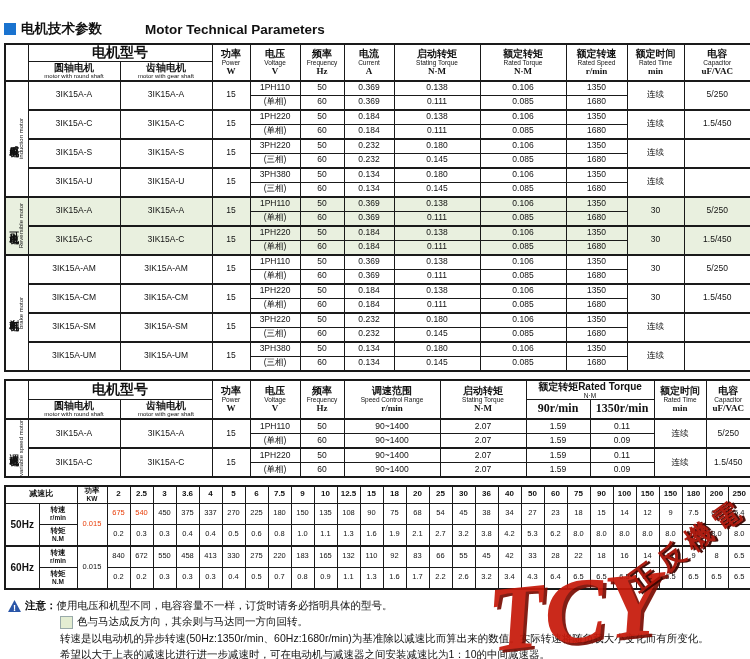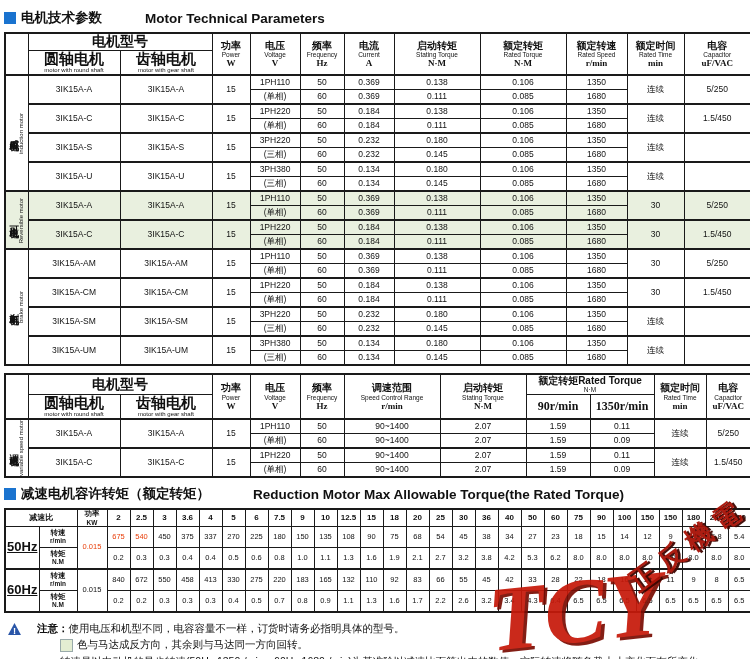--- a/index.html
+++ b/index.html
@@ -1,52 +1,52 @@
 <!DOCTYPE html>
 <html><head>
 <meta charset="utf-8">
 <style>
   html,body{margin:0;padding:0;}
   body{
     width:750px;height:659px;position:relative;overflow:hidden;background:#fff;
     font-family:"Liberation Sans","DejaVu Sans",sans-serif;color:#111;
   }
   .page{padding:5px 2px 0 2px;}
-  .title{display:flex;align-items:center;gap:5px;margin:4px 0 5px 2px;font-weight:bold;font-size:13.5px;}
+  .title{display:flex;align-items:center;gap:5px;margin:15px 0 5px 2px;font-weight:bold;font-size:13.5px;}
   .bullet{width:12px;height:12px;background:#1a73cf;display:inline-block;flex:0 0 auto;}
   .title .en{margin-left:2px;padding-left:36px;}
 
   table{border-collapse:collapse;table-layout:fixed;margin:0 0 0 2px;border:2px solid #1a1a1a;}
   td{border:1px solid #1a1a1a;text-align:center;vertical-align:middle;font-size:8.5px;
      padding:0;height:13px;line-height:1.12;overflow:hidden;white-space:nowrap;}
   .t1,.t2{width:746px;margin-bottom:7px;}
   .t3{width:746px;}
   .bigh{font-size:14px;font-weight:bold;}
   .l0{display:block;font-size:10px;font-weight:bold;}
   .l1{display:block;font-size:6.5px;}
   .l2{display:block;font-size:9px;font-weight:bold;font-family:"Liberation Serif","DejaVu Serif",serif;}
-  .mh .l0{font-size:15px;}
+  .mh .l0{font-size:10px;}
   .mh .l1{font-size:6px;}
   .sub{font-size:12px;font-weight:bold;font-family:"Liberation Serif","DejaVu Serif",serif;}
   tr.g td{border-top:2px solid #1a1a1a;}
   tr.green td{background:#e9f0df;}
   .red{color:#e8400c;}
   .vlab{padding:0;}
   .vwrap{display:flex;align-items:center;justify-content:center;}
   .vzh{writing-mode:vertical-rl;text-orientation:upright;font-size:9.5px;font-weight:bold;letter-spacing:1px;}
   .ven{writing-mode:vertical-rl;transform:rotate(180deg);font-size:6px;margin-left:-1px;}
   .t3 td{font-size:7.5px;height:20px;}
   .t3 tr.h td{font-weight:bold;font-size:8px;height:14px;}
   .t3 .l0{font-size:7.5px;font-weight:bold;}
   .t3 .l1{font-size:6.5px;font-weight:bold;}
-  .t3 .hz{font-size:13px;font-weight:bold;text-decoration:underline;}
+  .t3 .hz{font-size:10px;font-weight:bold;}
 
   .notes{margin:9px 0 0 6px;font-size:10.5px;line-height:1.25;}
   .note-row{display:flex;align-items:flex-start;margin-bottom:3px;}
-  .note-row .txt{margin-left:16px;text-align:right;}
+  .note-row .txt{margin-left:4px;text-align:right;}
   .indent{margin-left:52px;}
   .warn-label{font-weight:bold;}
   .gsq{width:11px;height:11px;background:#e3edd2;border:1px solid #9aa;display:inline-block;margin-right:4px;flex:0 0 auto;margin-top:1px;}
   .warn-icon{flex:0 0 auto;margin-top:1px;}
 
   .wm{position:absolute;right:-12px;bottom:-14px;width:270px;height:180px;pointer-events:none;z-index:5;}
   .wm-letters{
     position:absolute;left:-4px;bottom:16px;font-size:92px;font-weight:bold;font-style:italic;
     color:#c6190a;transform:rotate(-6deg);text-shadow:3px 3px 0 #7a0d04;opacity:.93;
     font-family:"Liberation Serif","DejaVu Serif",serif;line-height:1;
@@ -488,25 +488,20 @@
           <td>(单相)</td>
           <td>60</td>
           <td>90~1400</td>
           <td>2.07</td>
           <td>1.59</td>
           <td>0.09</td>
         </tr>
       </tbody>
   </table>
 
-  <div class="title">
-    <span class="bullet"></span>
-    <span>减速电机容许转矩（额定转矩）</span>
-    <span class="en">Reduction Motor Max Allowable Torque(the Rated Torque)</span>
-  </div>
 
   <table class="t3">
     <colgroup>
       <col style="width:34px">
         <col style="width:38px">
         <col style="width:30px">
       <col span="28" style="width:23px">
     </colgroup>
     <tbody>
         <tr class="h">

